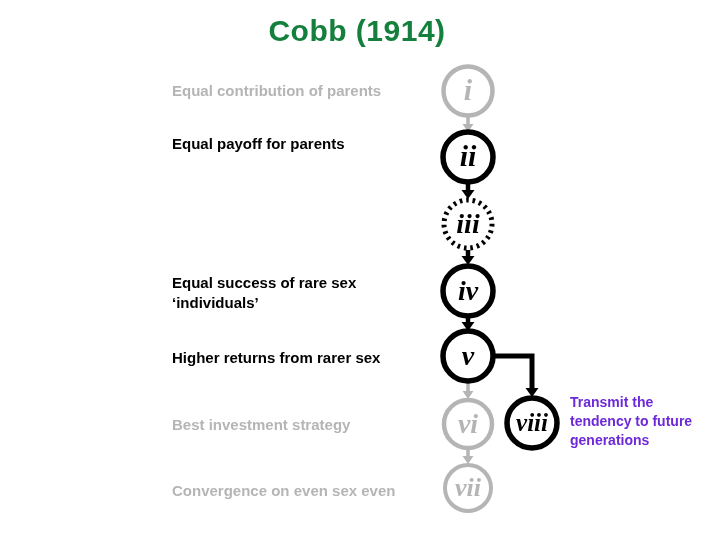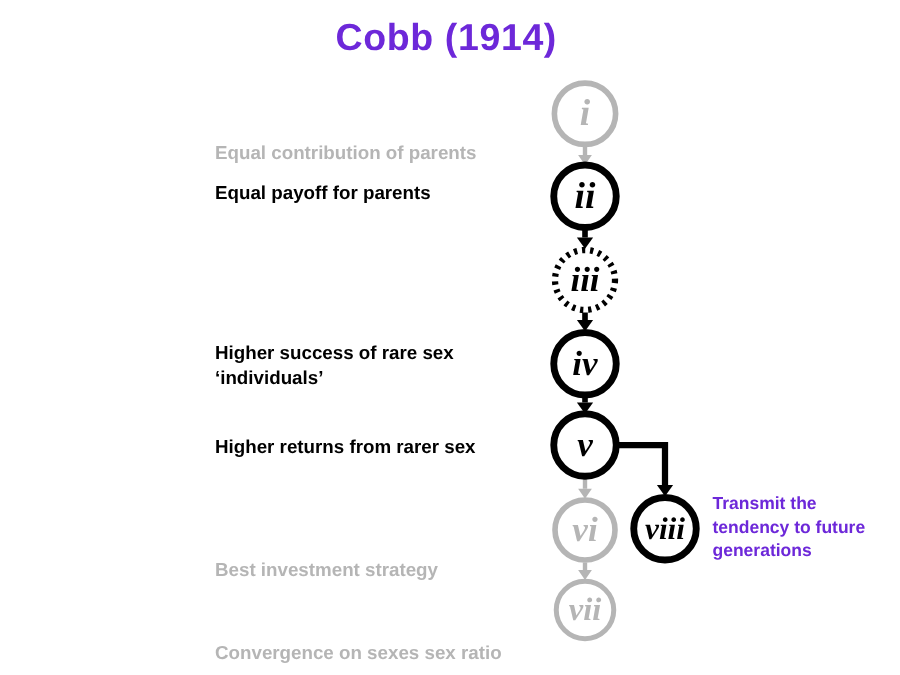--- a/index.html
+++ b/index.html
@@ -11,34 +11,34 @@
     background: #ffffff;
     overflow: hidden;
   }
   .slide-title {
     position: absolute;
     left: 0; top: 14px;
     width: 714px;
     text-align: center;
     font-size: 30px;
     font-weight: bold;
-    color: #6d28d9;
+    color: #15803d;
     letter-spacing: 0.5px;
   }
   .step-label {
     position: absolute;
     left: 172px;
     width: 262px;
     font-size: 15px;
     font-weight: bold;
     line-height: 20px;
     color: #000000;
     white-space: pre-line;
   }
-  .step-label.inactive { color: #b5b5b5; margin-top: 32px; }
+  .step-label.inactive { color: #b5b5b5; }
   .branch-label {
     position: absolute;
     left: 570px;
     top: 393px;
     width: 150px;
     font-size: 14px;
     font-weight: bold;
     line-height: 19px;
     color: #6d28d9;
     white-space: pre-line;
@@ -51,26 +51,26 @@
   }
 </style>
 </head>
 <body>
 
 <div class="slide">
 
   <div class="slide-title">Cobb (1914)</div>
 
   <div class="step-label inactive" style="top:81px;">Equal contribution of parents</div>
-  <div class="step-label" style="top:145px;">Equal payoff for parents</div>
-  <div class="step-label" style="top:273px;">Higher success of rare sex
+  <div class="step-label" style="top:134px;">Equal payoff for parents</div>
+  <div class="step-label" style="top:273px;">Equal success of rare sex
 ‘individuals’</div>
   <div class="step-label inactive" style="top:415px;">Best investment strategy</div>
   <div class="step-label" style="top:348px;">Higher returns from rarer sex</div>
-  <div class="step-label inactive" style="top:481px;">Convergence on sexes sex ratio</div>
+  <div class="step-label inactive" style="top:481px;">Convergence on even sex even</div>
 
   <div class="branch-label">Transmit the
 tendency to future
 generations</div>
 
   <svg class="flow-svg" width="720" height="540" viewBox="0 0 720 540">
 
     <g>
       <line x1="468" y1="116" x2="468" y2="124" stroke="#b5b5b5" stroke-width="3.5"></line>
       <polygon points="462.5,124 473.5,124 468,132" fill="#b5b5b5"></polygon>

